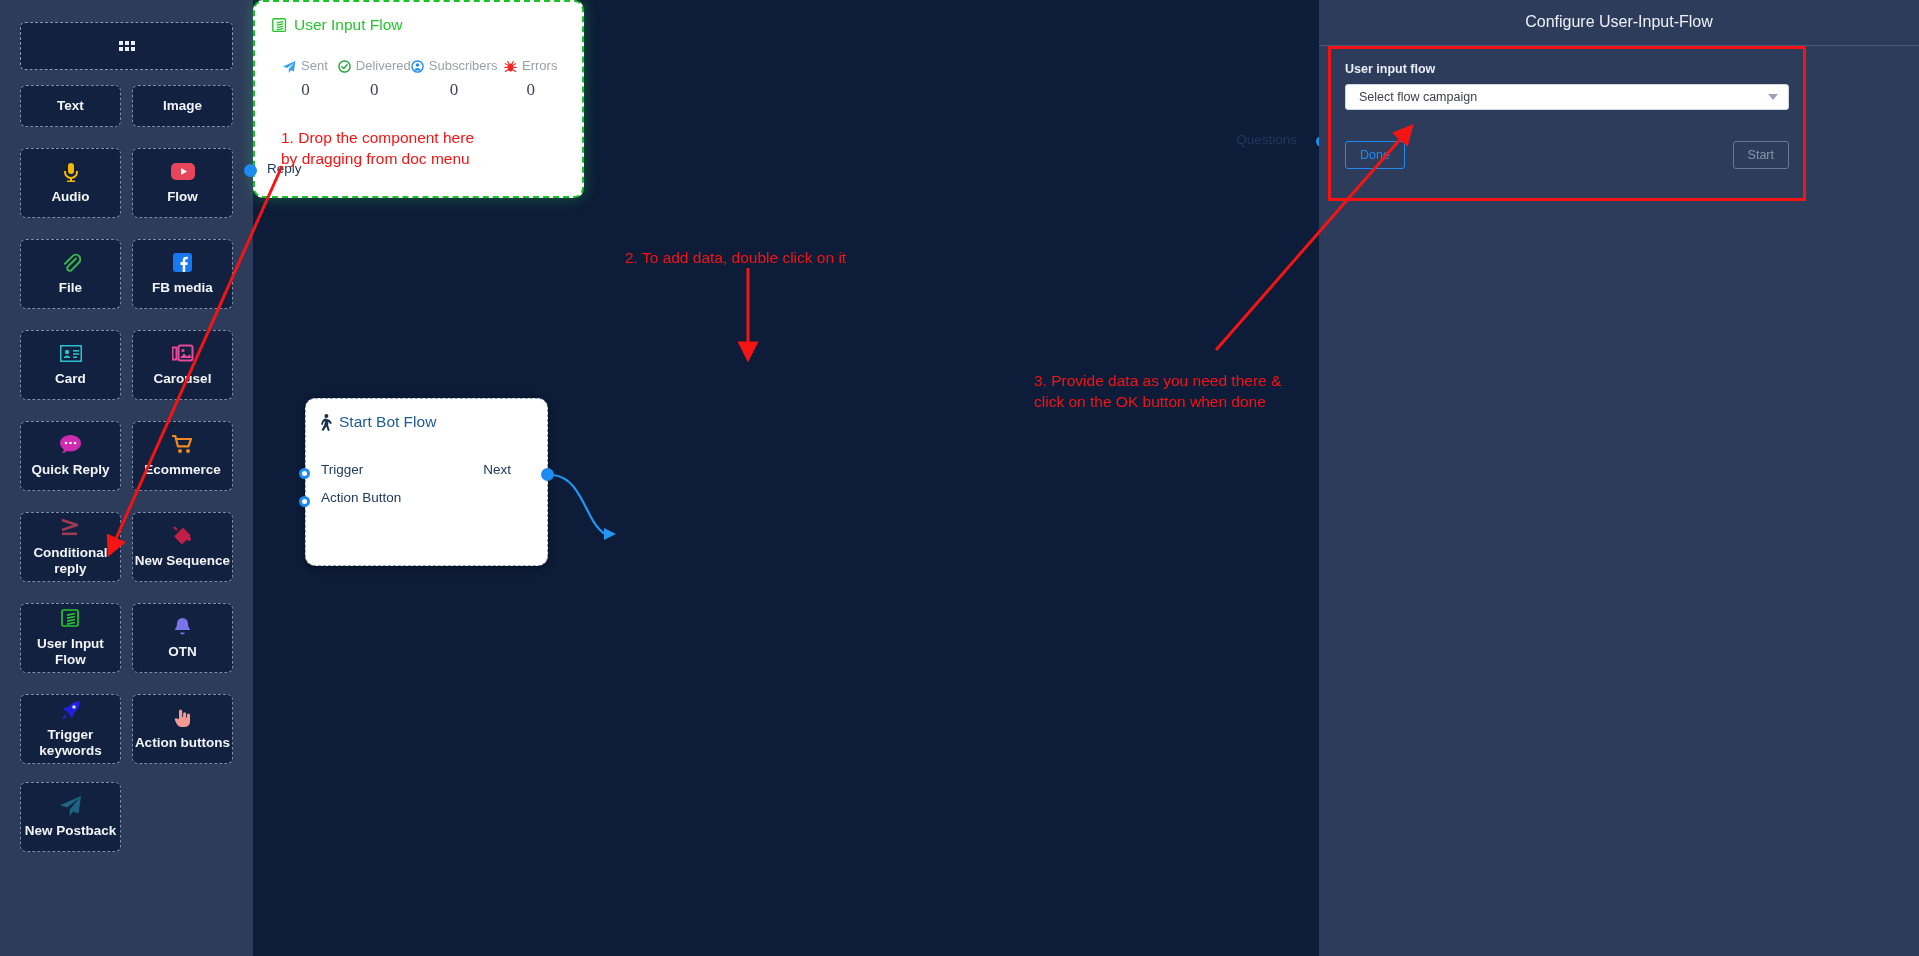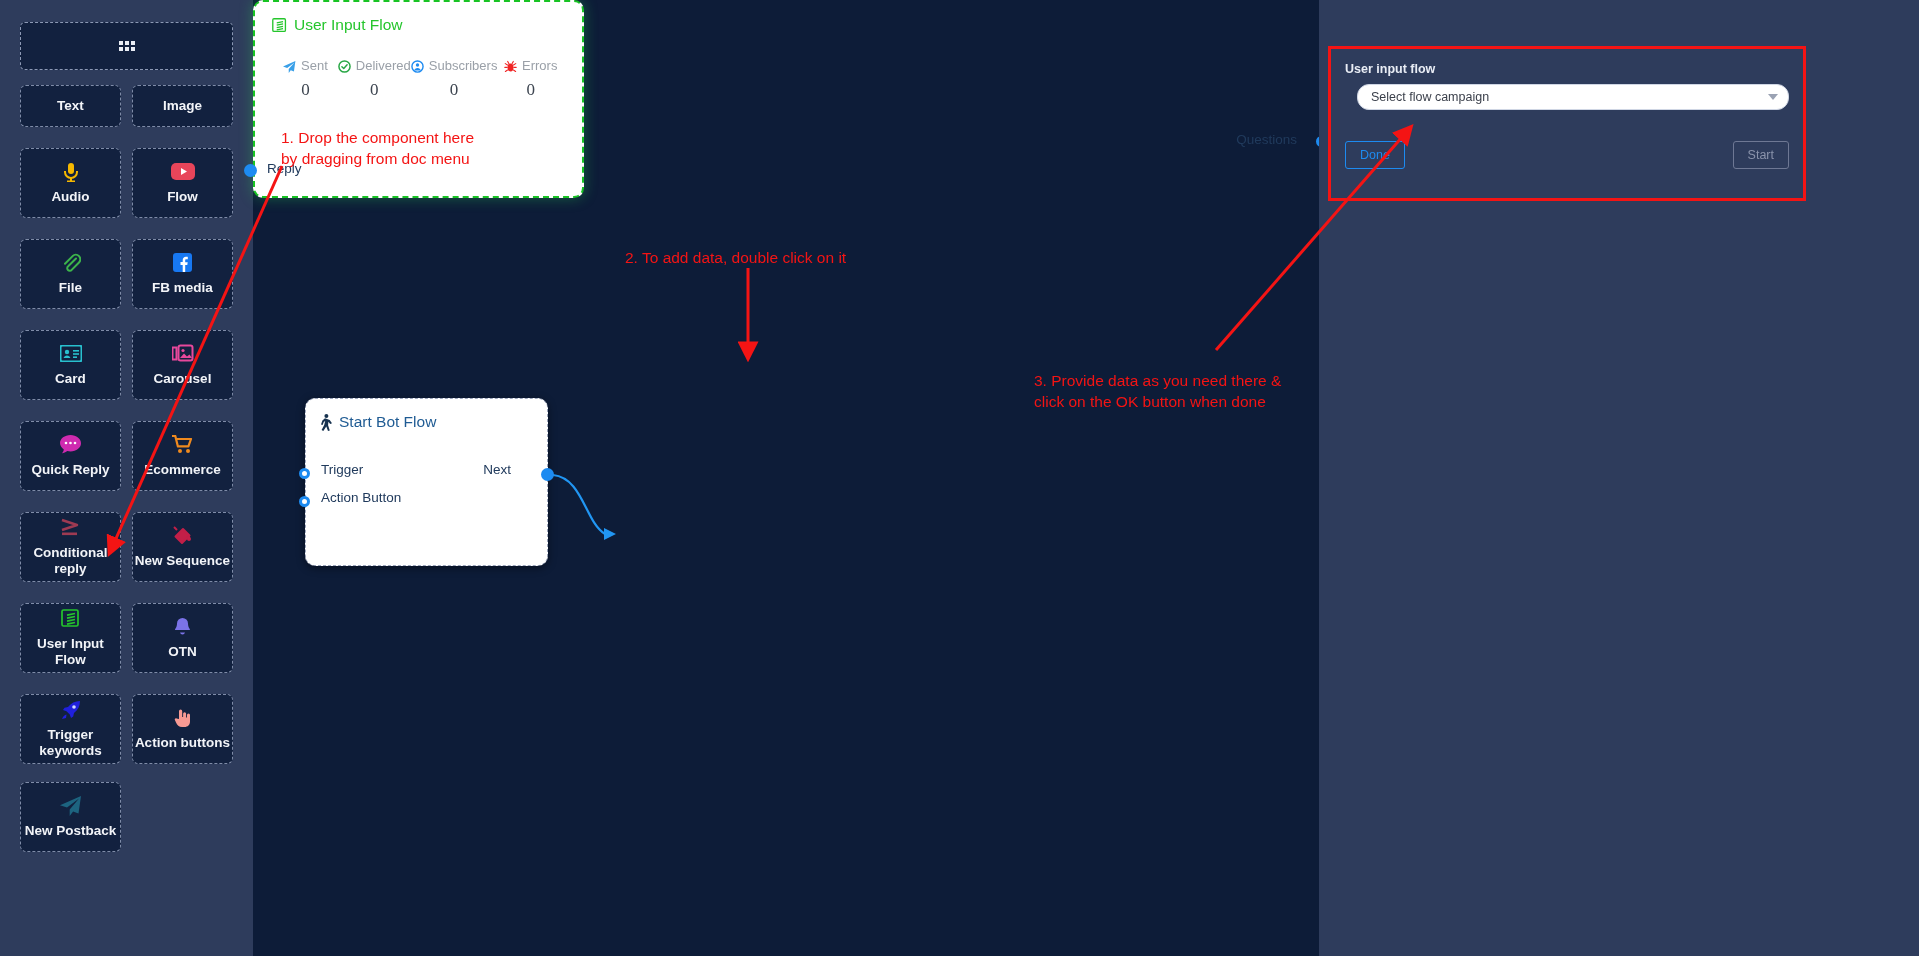--- a/index.html
+++ b/index.html
@@ -138,26 +138,25 @@
     position: absolute; left: 9px; top: 46px;
     width: 478px; height: 155px;
     border: 3px solid #f41414;
     padding: 13px 14px;
   }
   .field-label { color: #e9edf5; font-size: 12.5px; font-weight: bold; margin-bottom: 8px; }
   .select-box {
     position: relative;
     height: 26px; background: #fff;
     border: 1px solid #cfd6e4;
-    border-radius: 12px;
+    border-radius: 3px;
     display: flex; align-items: center;
     padding: 0 26px 0 13px;
     font-size: 12.5px; color: #3a3f4a;
     cursor: pointer;
-    margin-left: 12px;
   }
   .caret {
     position: absolute; right: 10px; top: 50%; transform: translateY(-50%);
     width: 0; height: 0;
     border-left: 5px solid transparent; border-right: 5px solid transparent;
     border-top: 6px solid #9aa2b3;
   }
   .btn-row { position: absolute; left: 14px; right: 14px; top: 92px; display: flex; justify-content: space-between; }
   .btn {
     font-size: 12.5px; padding: 6px 14px; border-radius: 3px;
@@ -452,20 +451,21 @@
     </div>
 
     <div class="anno" style="left:28px; top:128px;">1. Drop the component here
 by dragging from doc menu</div>
     <div class="anno" style="left:372px; top:228px;margin-top:20px;">2. To add data, double click on it</div>
     <div class="anno" style="left:750px; top:371px;margin-left:31px;">3. Provide data as you need there &amp;
 click on the OK button when done</div>
   </div>
 
   <div id="rightpanel">
+    <div id="panel-title">Configure User-Input-Flow</div>
 
     <div id="config-box">
       <div class="field-label">User input flow</div>
       <div class="select-box">
         <span>Select flow campaign</span>
         <span class="caret"></span>
       </div>
       <div class="btn-row">
         <button class="btn btn-done">Done</button>
         <button class="btn btn-cancel">Start</button>

